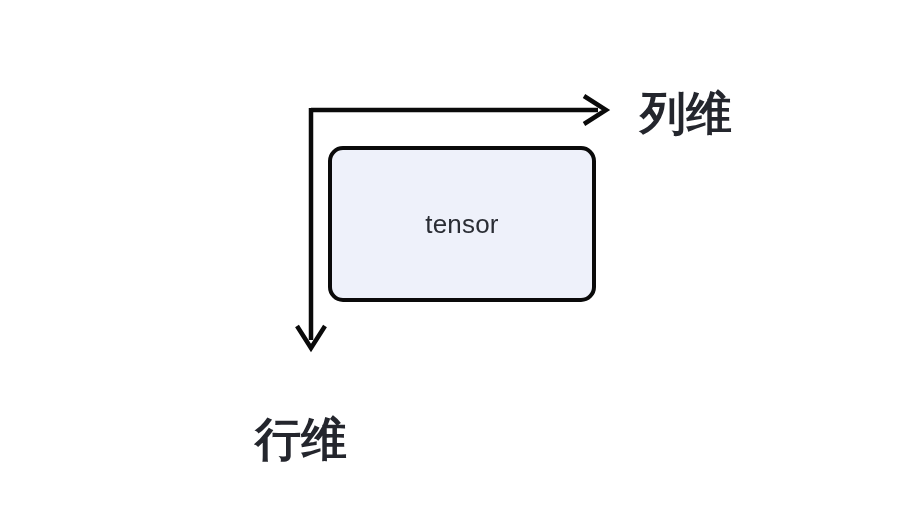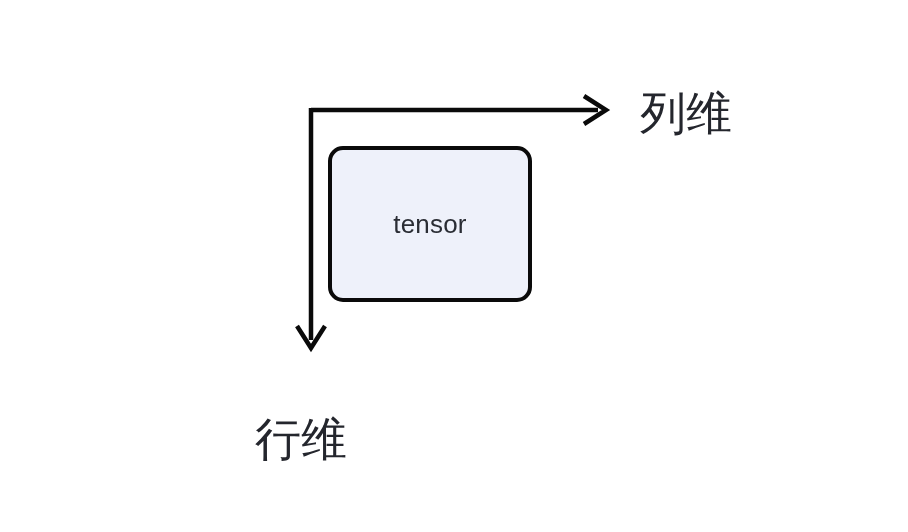--- a/index.html
+++ b/index.html
@@ -24,21 +24,21 @@
     left: 0;
     top: 0;
     width: 908px;
     height: 532px;
     overflow: visible;
   }
   .tensor-box {
     position: absolute;
     left: 328px;
     top: 146px;
-    width: 204px;
+    width: 268px;
     height: 156px;
     box-sizing: border-box;
     background: #eef1fa;
     border: 4px solid #0a0a0a;
     border-radius: 15px;
     display: flex;
     align-items: center;
     justify-content: center;
   }
   .tensor-label {
@@ -47,20 +47,21 @@
     letter-spacing: 0.2px;
     line-height: 1;
     white-space: nowrap;
   }
   .axis-label {
     position: absolute;
     font-size: 46px;
     line-height: 1;
     color: #24262d;
     white-space: nowrap;
+    font-weight: bold;
   }
   .axis-label-col {
     left: 640px;
     top: 90px;
   }
   .axis-label-row {
     left: 255px;
     top: 416px;
   }
 </style>

